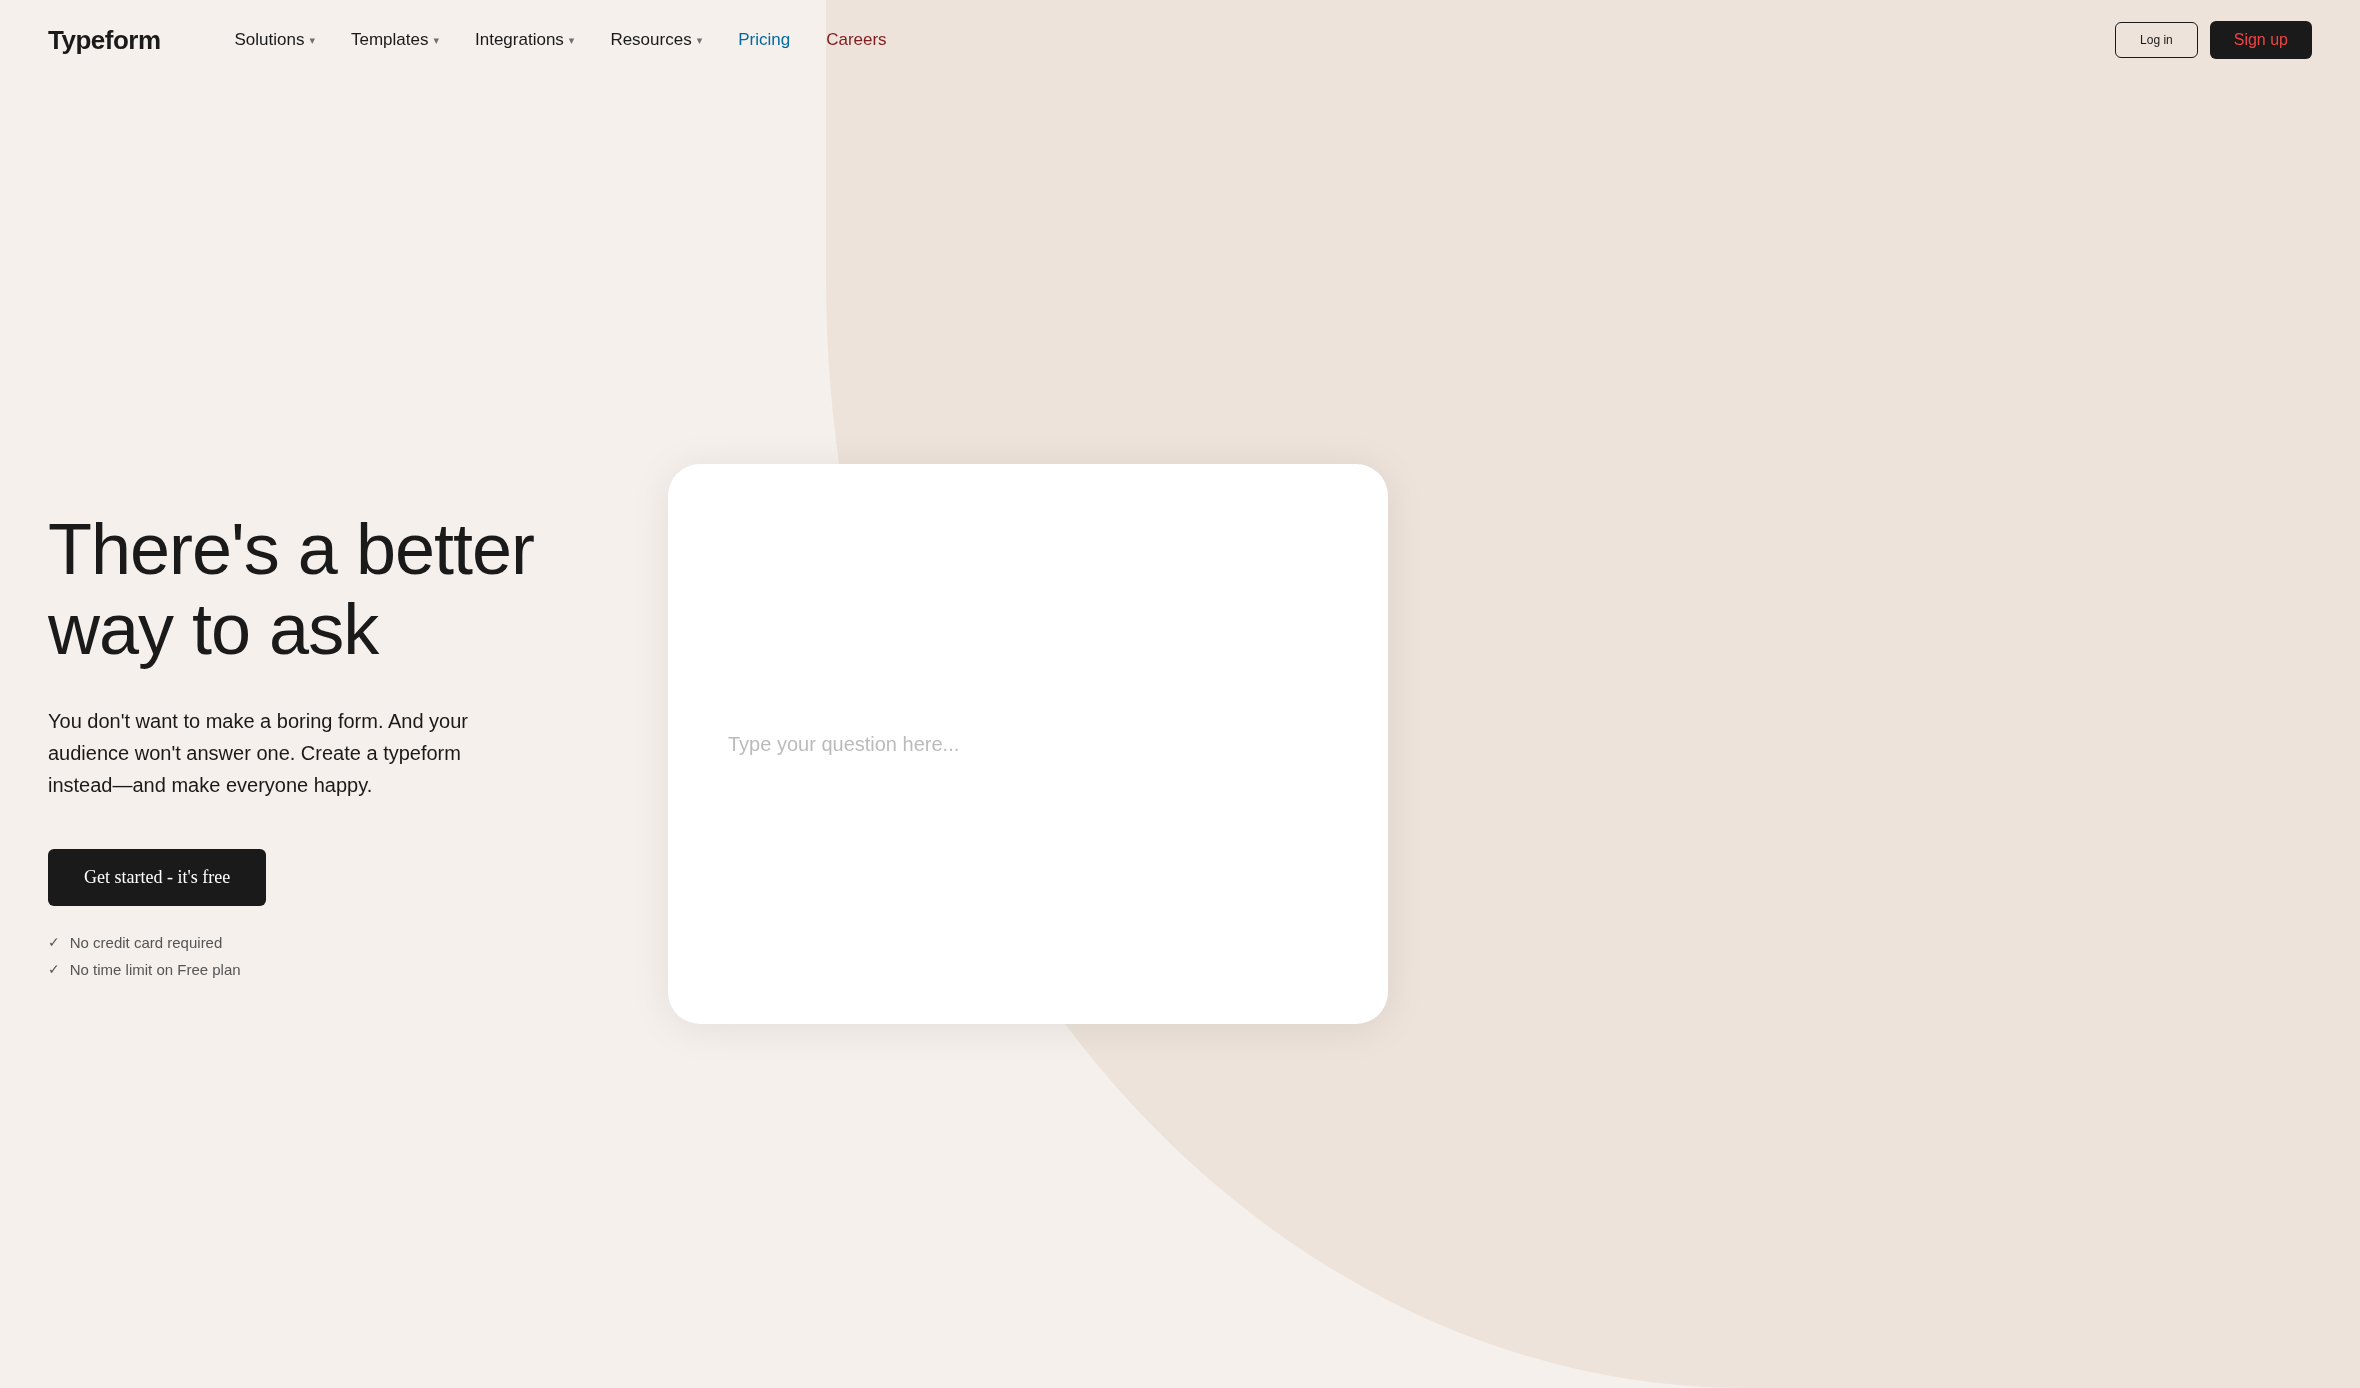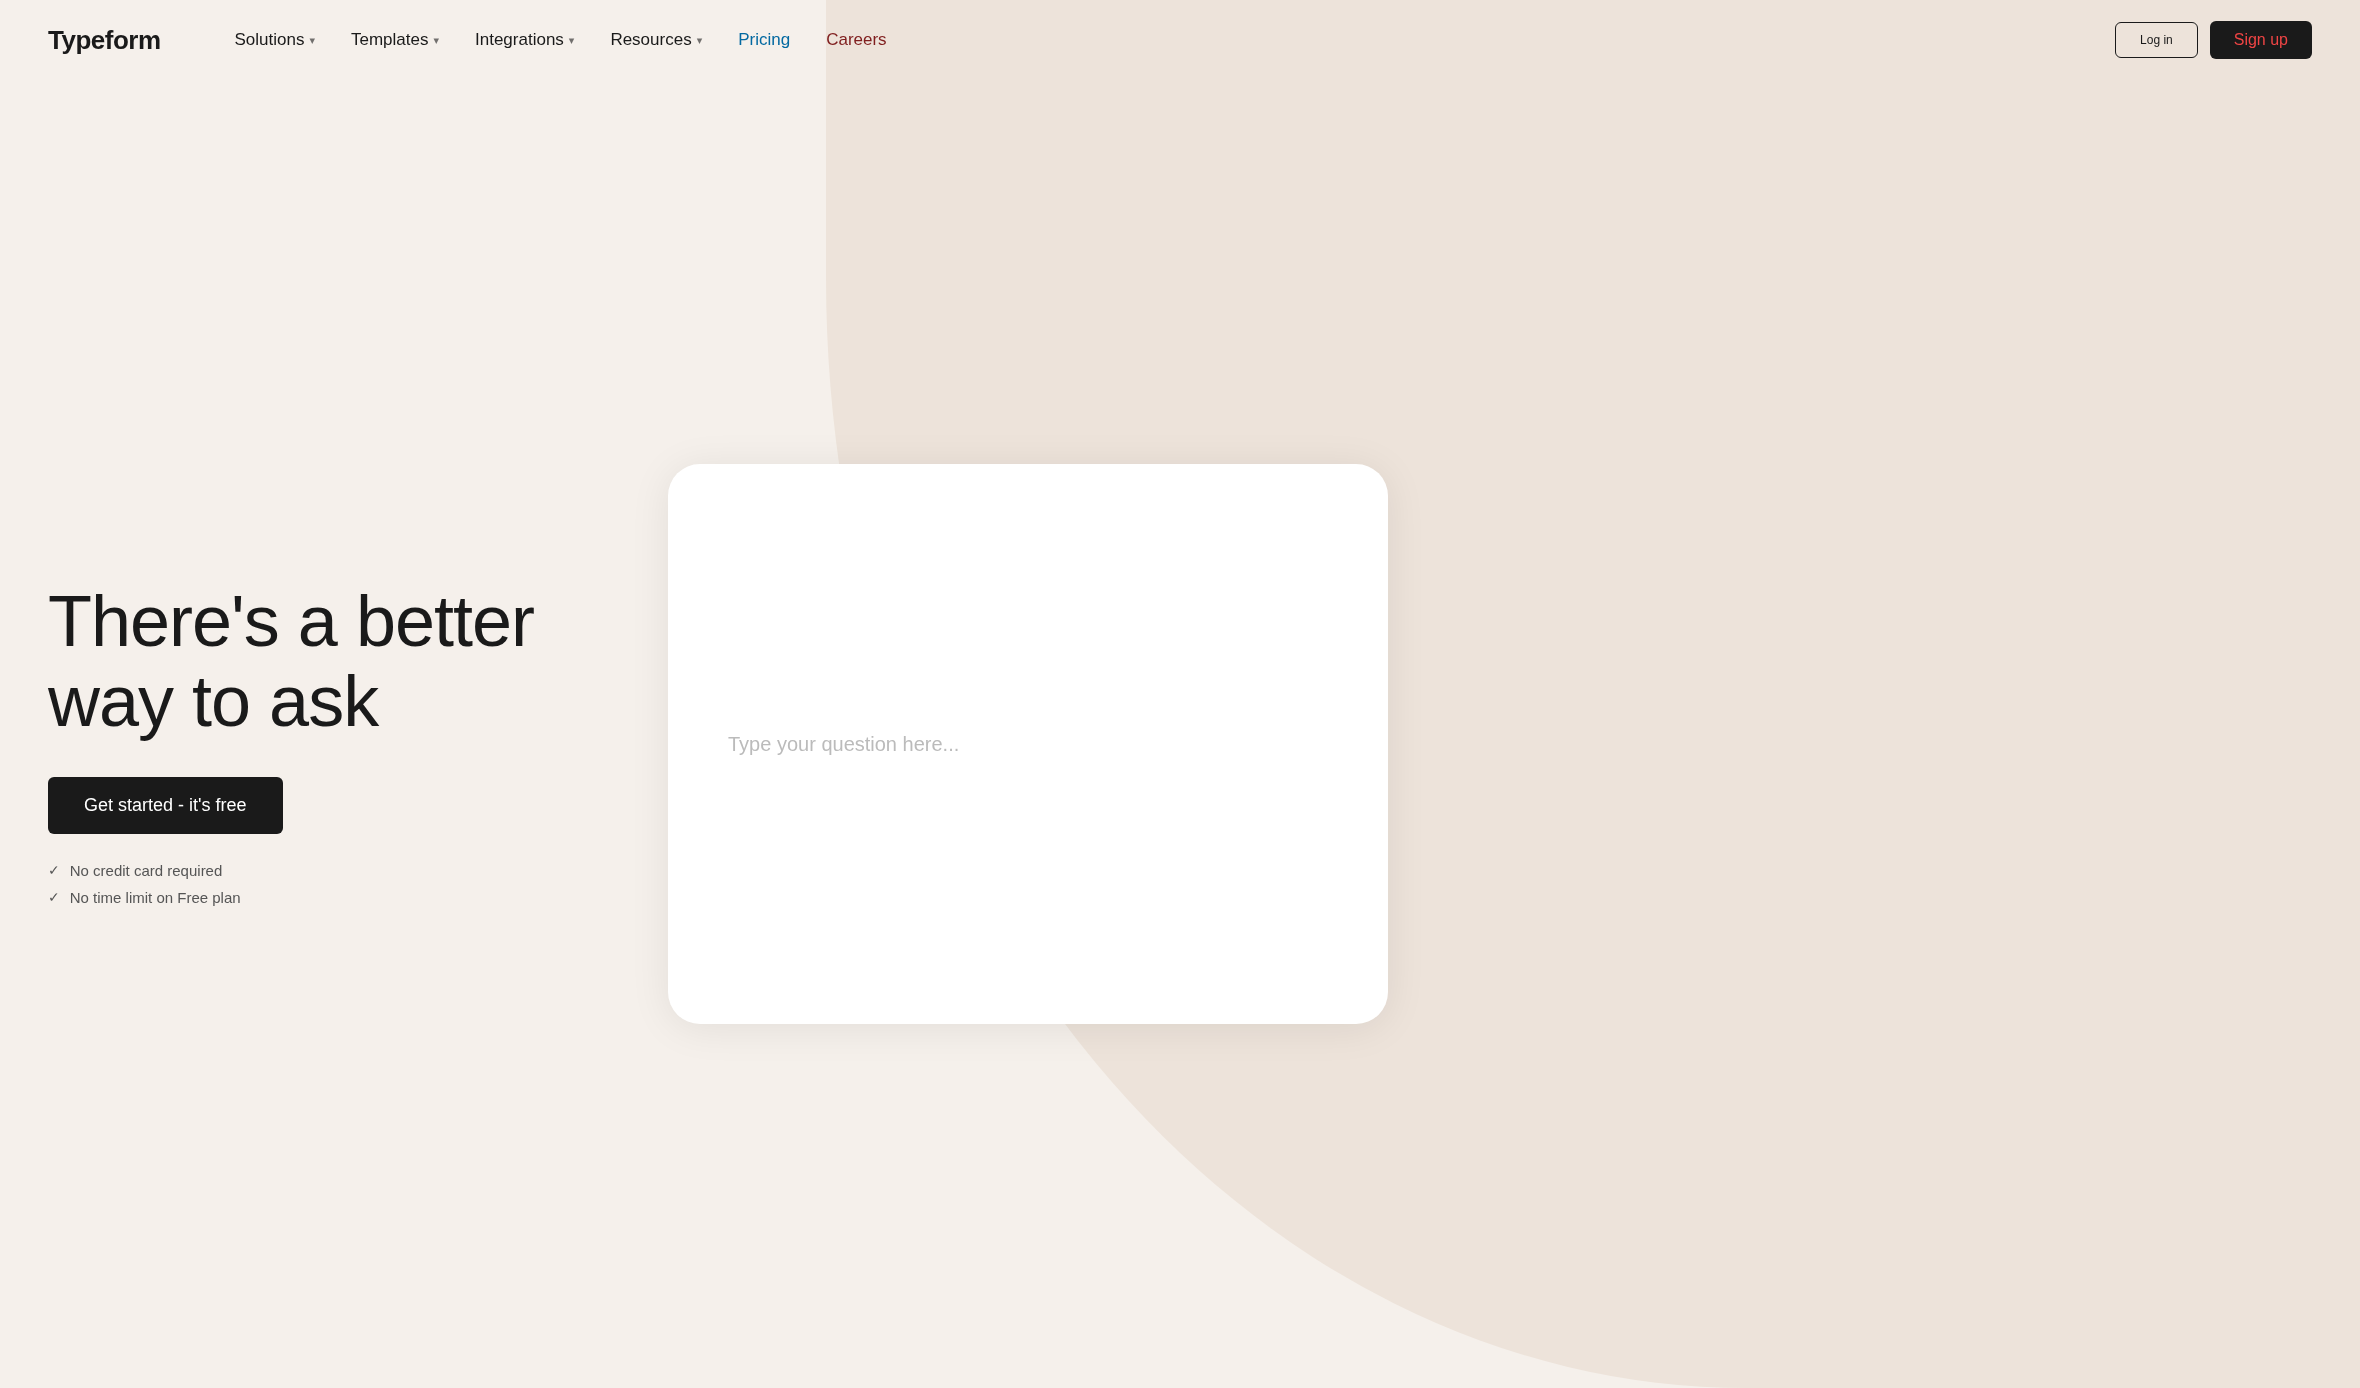--- a/index.html
+++ b/index.html
@@ -172,20 +172,21 @@
       padding: 18px 36px;
       font-size: 18px;
       color: #fff;
       background-color: #1a1a1a;
       border: none;
       border-radius: 6px;
       cursor: pointer;
       font-weight: 500;
       margin-bottom: 28px;
       text-decoration: none;
+      font-family: Liberation Serif, serif;
     }
 
     .hero-perks {
       display: flex;
       flex-direction: column;
       gap: 10px;
     }
 
     .hero-perk {
       display: flex;
@@ -259,20 +260,21 @@
 
     <div class="nav-actions">
       <button class="btn-login">Log in</button>
       <button class="btn-signup">Sign up</button>
     </div>
   </nav>
 
   <section class="hero">
     <div class="hero-left">
       <h1 class="hero-title">There's a better way to ask</h1>
+      <p class="hero-subtitle">You don't want to make a boring form. And your audience won't answer one. Create a typeform instead—and make everyone happy.</p>
       <a class="btn-get-started">Get started - it's free</a>
       <div class="hero-perks">
         <div class="hero-perk">
           <span class="perk-check">✓</span>
           <span>No credit card required</span>
         </div>
         <div class="hero-perk">
           <span class="perk-check">✓</span>
           <span>No time limit on Free plan</span>
         </div>

